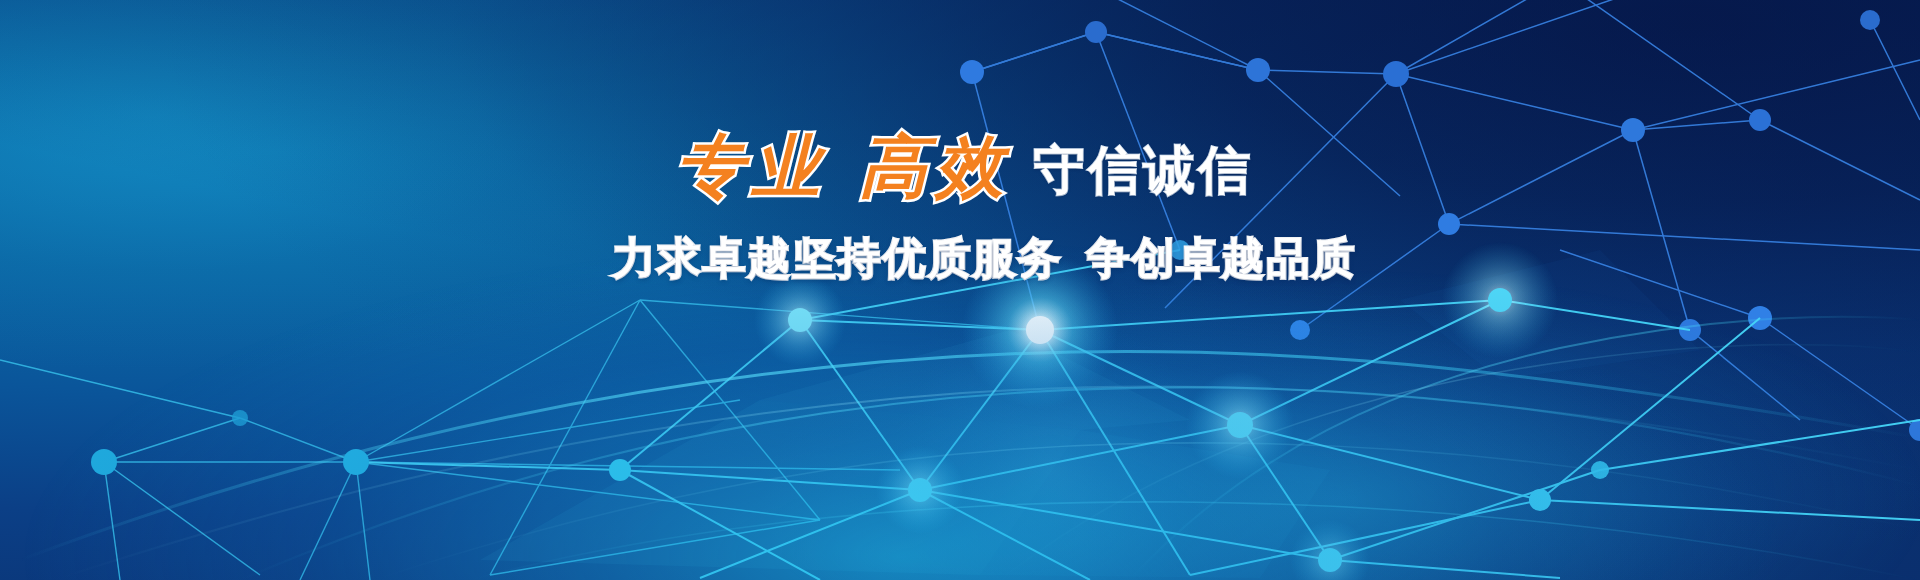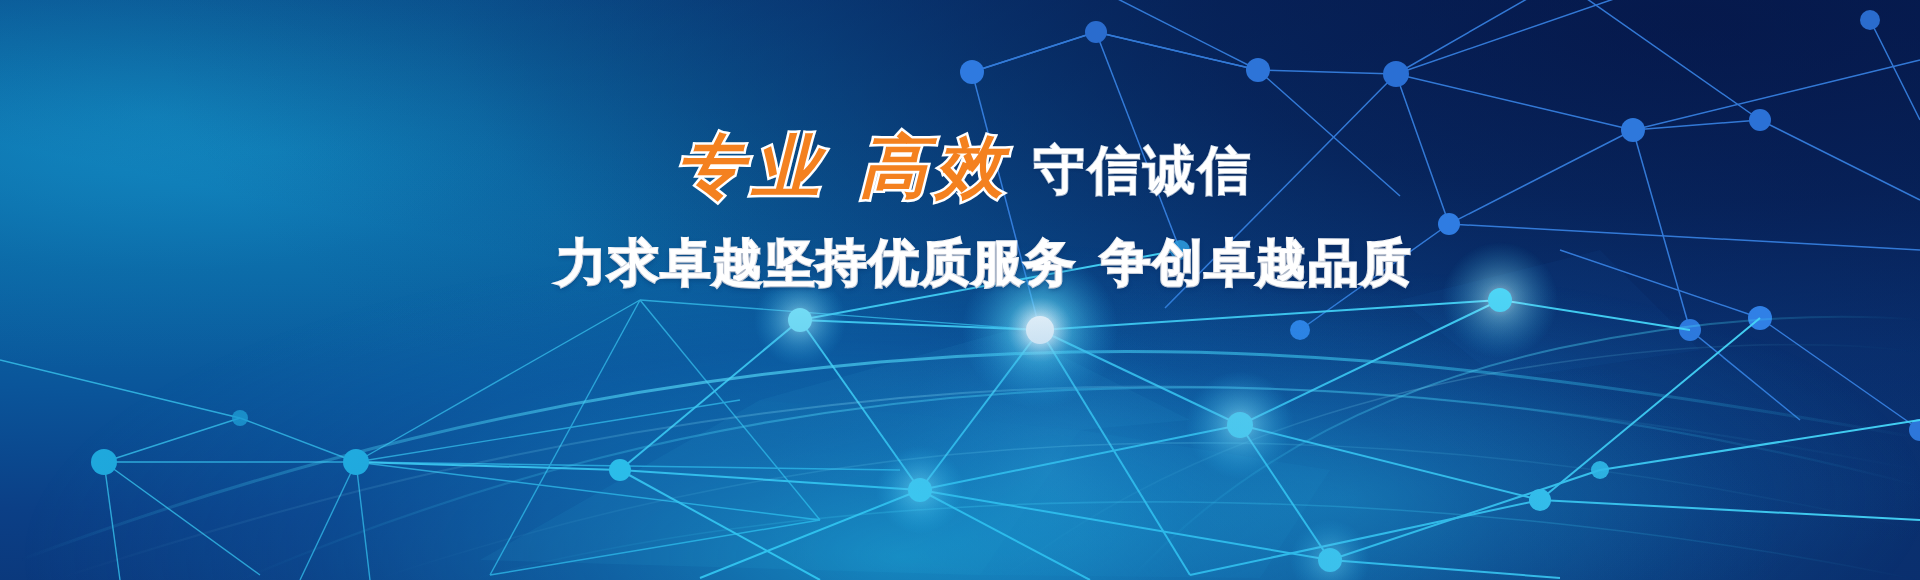--- a/index.html
+++ b/index.html
@@ -80,21 +80,21 @@
     vertical-align:middle;
     margin-left:22px;
     position:relative;
     top:4px;
   }
   .subline{
     display:block;
     white-space:nowrap;
     margin-top:22px;
     font-family:"DejaVu Sans","Liberation Sans",sans-serif;
-    font-size:50px;
+    font-size:43px;
     font-weight:700;
     letter-spacing:2px;
     color:#ffffff;
     -webkit-text-stroke:2.5px #ffffff;
     paint-order:stroke fill;
     text-shadow:0 0 1px #ffffff, 0 2px 5px rgba(5,34,84,.45);
     padding-left:40px;
   }
   .subline .gap{display:inline-block;width:24px;}
 </style>

